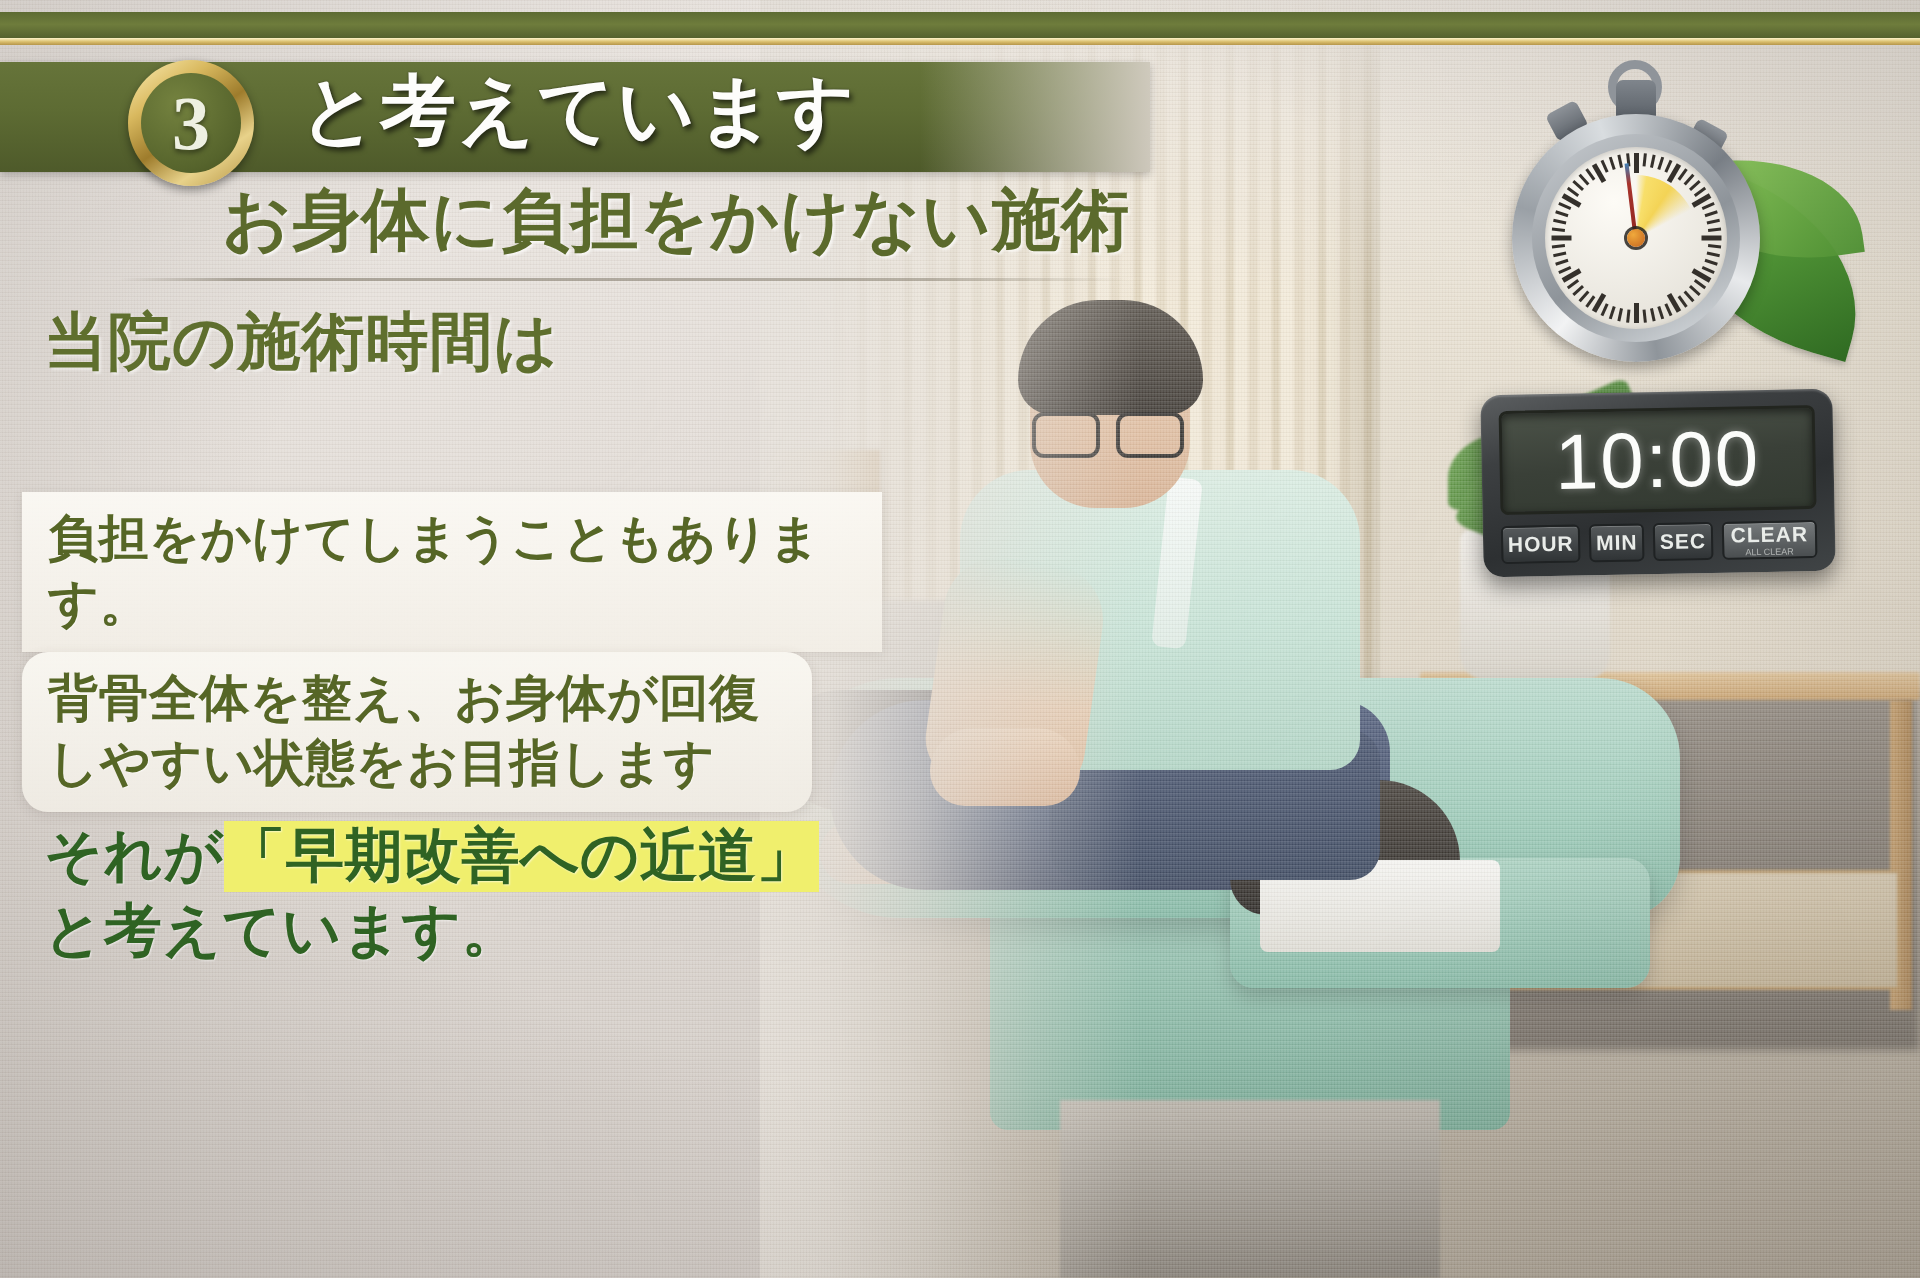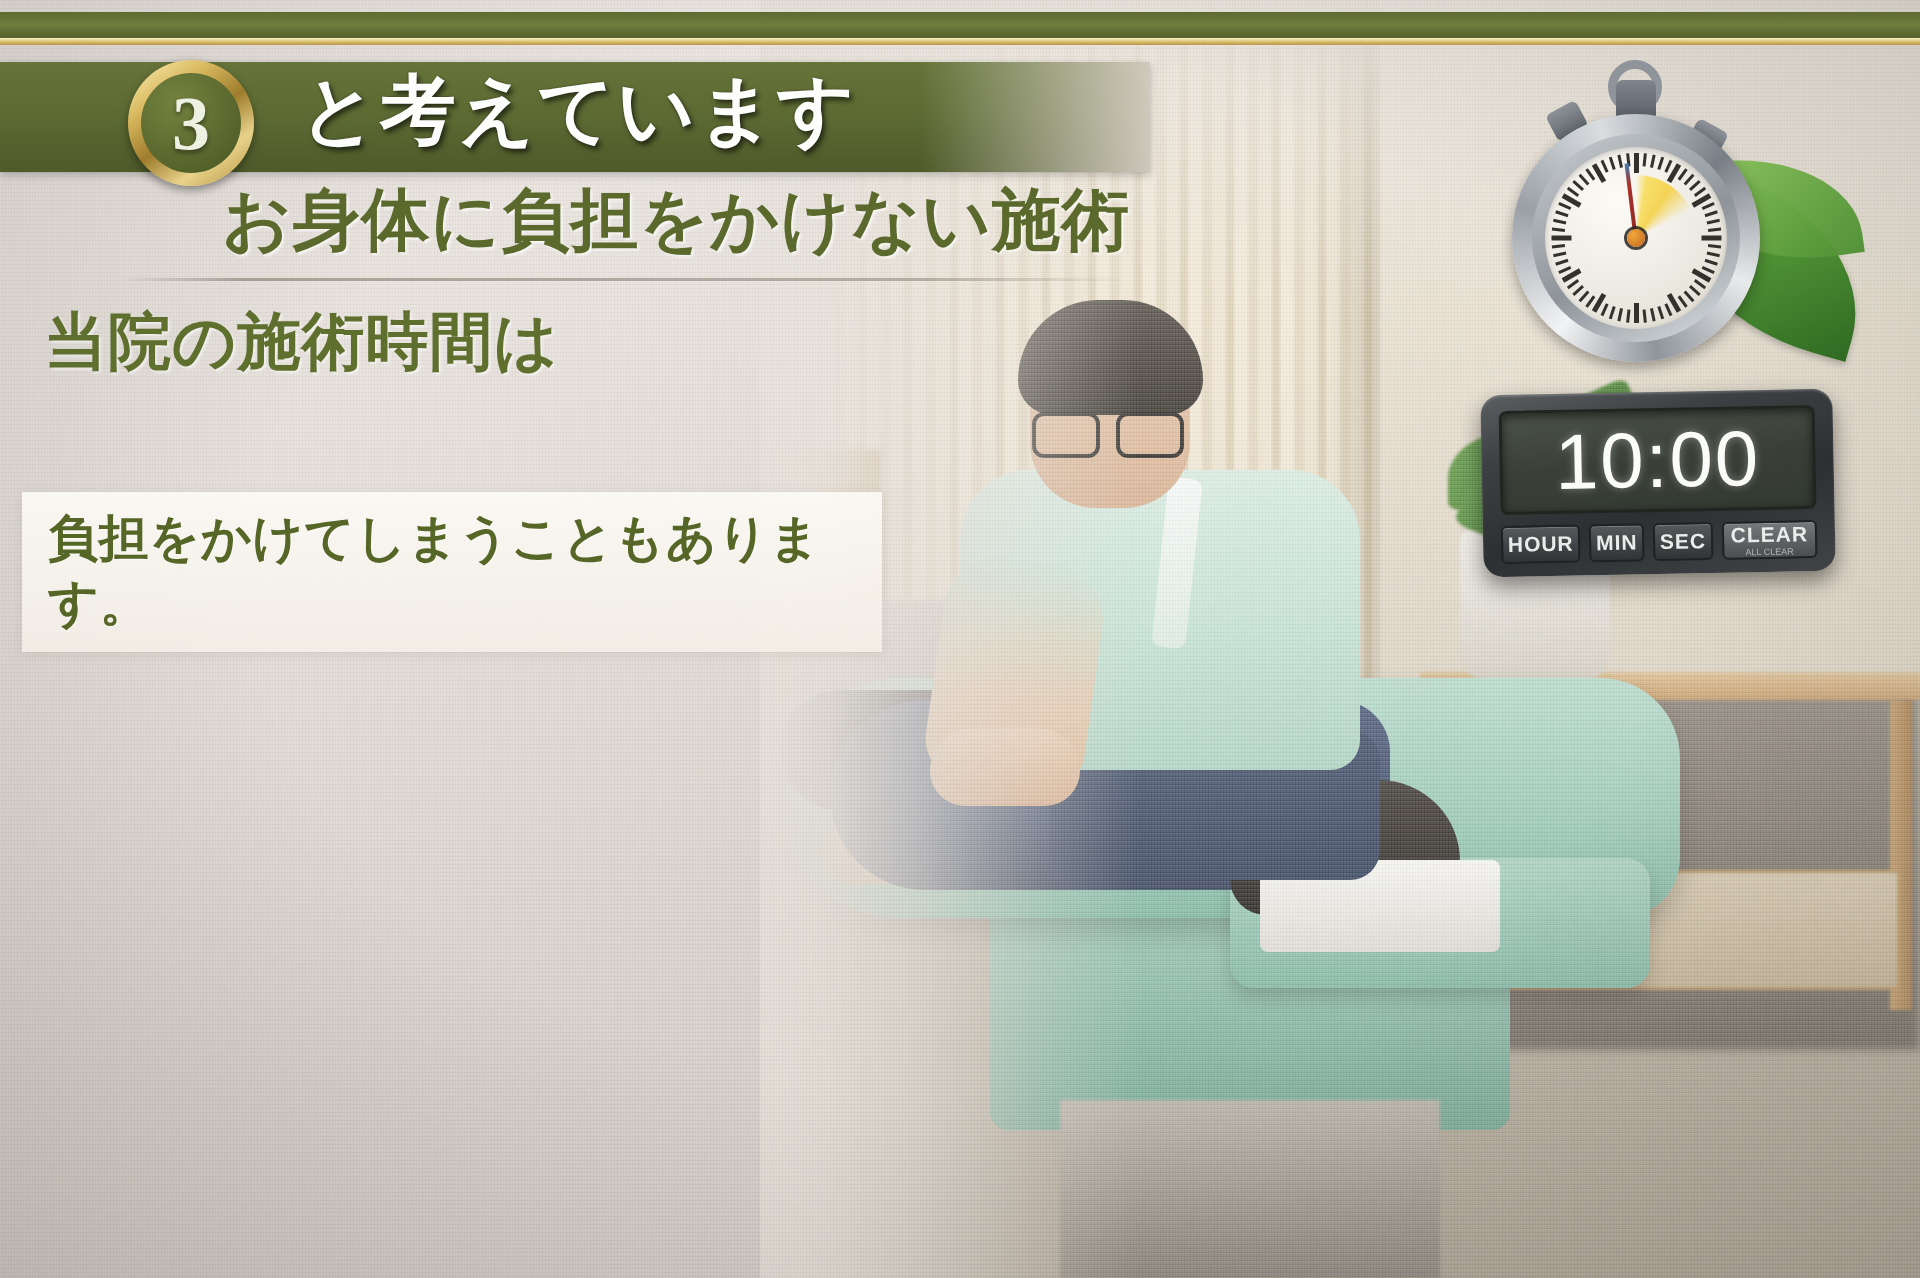--- a/index.html
+++ b/index.html
@@ -499,21 +499,31 @@
 
   <div id="subtitle">お身体に負担をかけない施術</div>
   <div id="subrule"></div>
 
   <div class="lead" id="lead1">当院の施術時間は</div>
 
   <div class="panel" id="panel1">
     <div>負担をかけてしまうこともあります。</div>
   </div>
 
-
+  <div class="panel" id="panel2">
+    <div>背骨全体を整え、お身体が回復</div>
+    <div>しやすい状態をお目指します</div>
+  </div>
+
+  <div id="closing">
+    <div>
+      <span>それが</span><span class="hl">「早期改善への近道」</span>
+    </div>
+    <div>と考えています。</div>
+  </div>
 
   <div id="stopwatch">
     <div id="sw-leaf"></div>
     <div id="sw-leaf2"></div>
     <div id="sw-ring"></div>
     <div id="sw-crown"></div>
     <div class="sw-btn" id="sw-btnl"></div>
     <div class="sw-btn" id="sw-btnr"></div>
     <div id="sw-case">
       <div id="sw-bezel">

